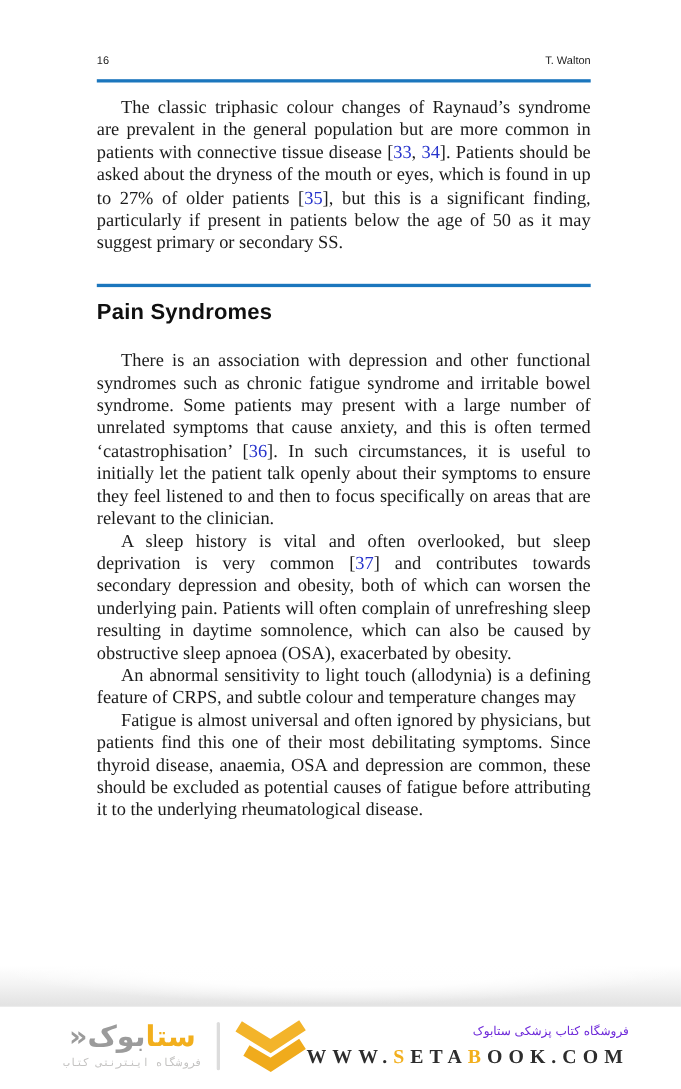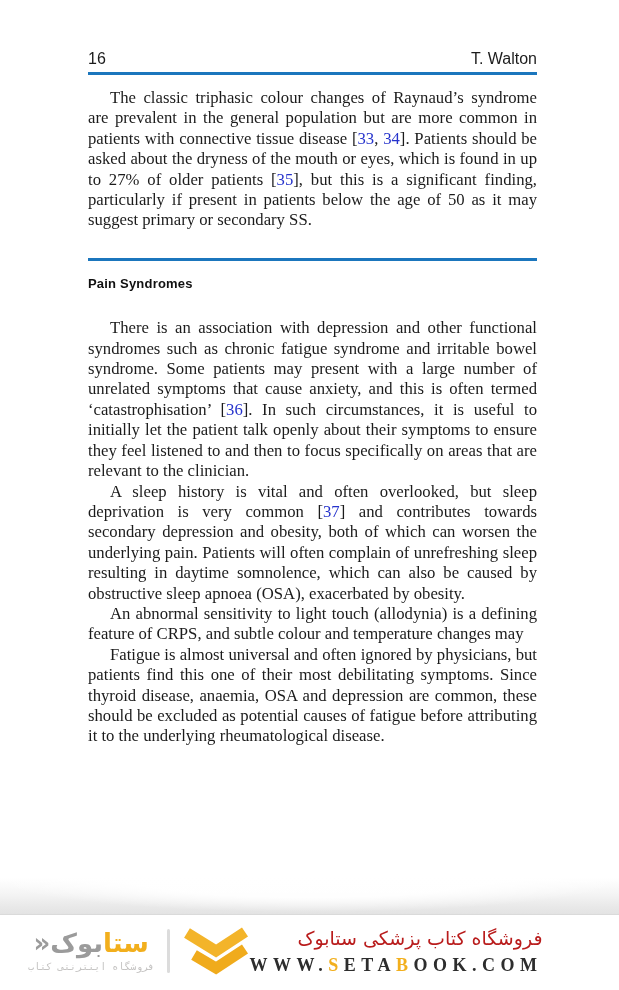--- a/index.html
+++ b/index.html
@@ -13,71 +13,71 @@
   }
   *{box-sizing:border-box;}
   html,body{margin:0;padding:0;}
   body{
     width:619px;height:990px;position:relative;overflow:hidden;
     background:#ffffff;font-family:"Liberation Serif",serif;color:var(--body-text);
   }
   .page-header{
     position:absolute;top:50px;left:88px;width:449px;
     display:flex;justify-content:space-between;align-items:baseline;
-    font-family:"Liberation Sans",sans-serif;font-size:16px;color:#1c1c1c;
+    font-family:"Liberation Sans",sans-serif;font-size:10px;color:#1c1c1c;
   }
   .header-rule{
     position:absolute;top:72px;left:88px;width:449px;height:3px;
     background:var(--rule-blue);
   }
   .article{
     position:absolute;top:88px;left:88px;width:449px;
     font-size:16.7px;line-height:20.4px;text-align:justify;
   }
   p.para{margin:0;}
   p.para.indent{text-indent:22px;}
   .cite{color:var(--citation-blue);}
   .section-rule{
     height:3px;background:var(--rule-blue);margin-top:27px;
   }
   .section-title{
     font-family:"Liberation Sans",sans-serif;font-weight:bold;
-    font-size:13px;color:#101010;margin:13px 0 0 0;letter-spacing:0.2px;
+    font-size:20px;color:#101010;margin:13px 0 0 0;letter-spacing:0.2px;
     text-align:left;
   }
   .section-paragraphs{margin-top:24px;}
   .page-shadow{
     position:absolute;top:878px;left:0;width:619px;height:37px;
     background:
       radial-gradient(ellipse 70% 140% at 50% -10%, rgba(255,255,255,0.95) 45%, rgba(255,255,255,0) 75%),
       linear-gradient(180deg,#ffffff 0%,#f4f4f4 45%,#e8e8e8 82%,#e3e3e3 100%);
     border-bottom:1px solid #dadada;
   }
   .footer{
     position:absolute;top:916px;left:0;width:619px;height:74px;background:#ffffff;
-    display:flex;align-items:center;justify-content:flex-start;
+    display:flex;align-items:center;justify-content:center;
     padding:0 18px 4px 28px;
   }
   .logo{display:flex;align-items:center;gap:13px;}
   .wordmark-block{text-align:center;}
   .wordmark{
     font-family:"DejaVu Sans",sans-serif;font-size:26px;font-weight:bold;
     direction:rtl;line-height:1.15;white-space:nowrap;
   }
   .wordmark .accent{color:var(--accent-yellow);}
   .wordmark .rest,.wordmark .mark{color:var(--wordmark-gray);}
   .tagline{
     font-family:Liberation Mono, monospace;font-size:10px;color:var(--tagline-gray);
     direction:rtl;margin-top:3px;white-space:nowrap;
   }
   .logo-divider{width:3px;height:44px;background:#dcdcdc;border-radius:2px;}
   .logo-icon svg{display:block;}
   .footer-right{display:flex;flex-direction:column;align-items:flex-end;gap:6px;}
   .store-name{
-    font-family:"DejaVu Sans",sans-serif;font-size:19px;color:#b91c1c;
+    font-family:"DejaVu Sans",sans-serif;font-size:11px;color:#6d28d9;
     direction:rtl;white-space:nowrap;
   }
   .website{
     font-family:Liberation Serif, serif;font-size:18px;font-weight:bold;
     letter-spacing:5.5px;color:var(--footer-text);white-space:nowrap;
   }
   .website .accent{color:var(--accent-yellow);}
 </style>
 </head>
 <body>

